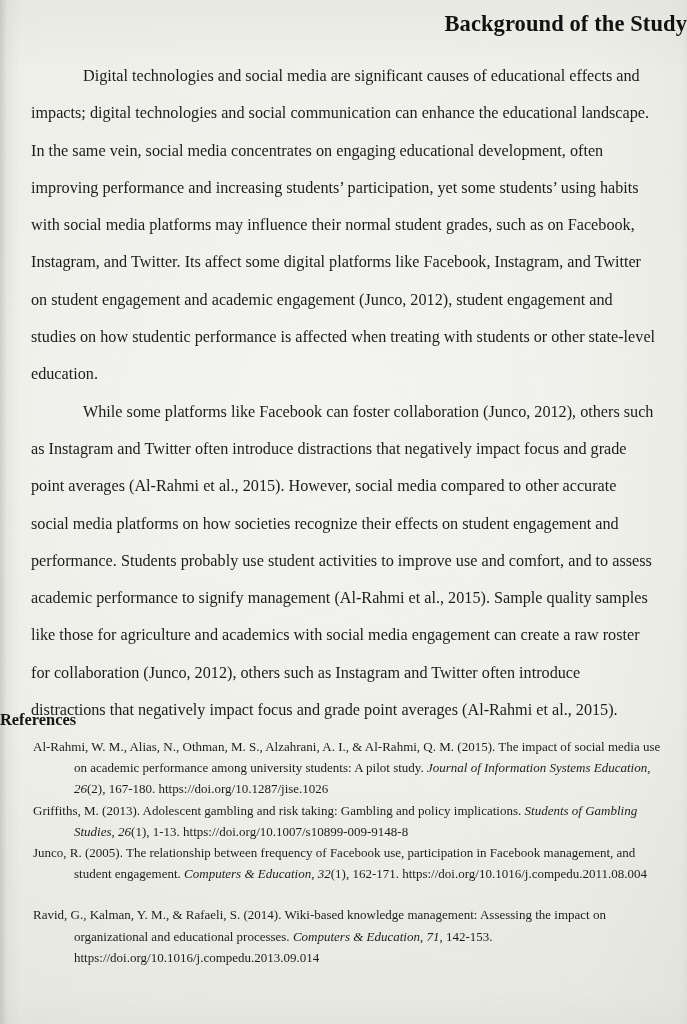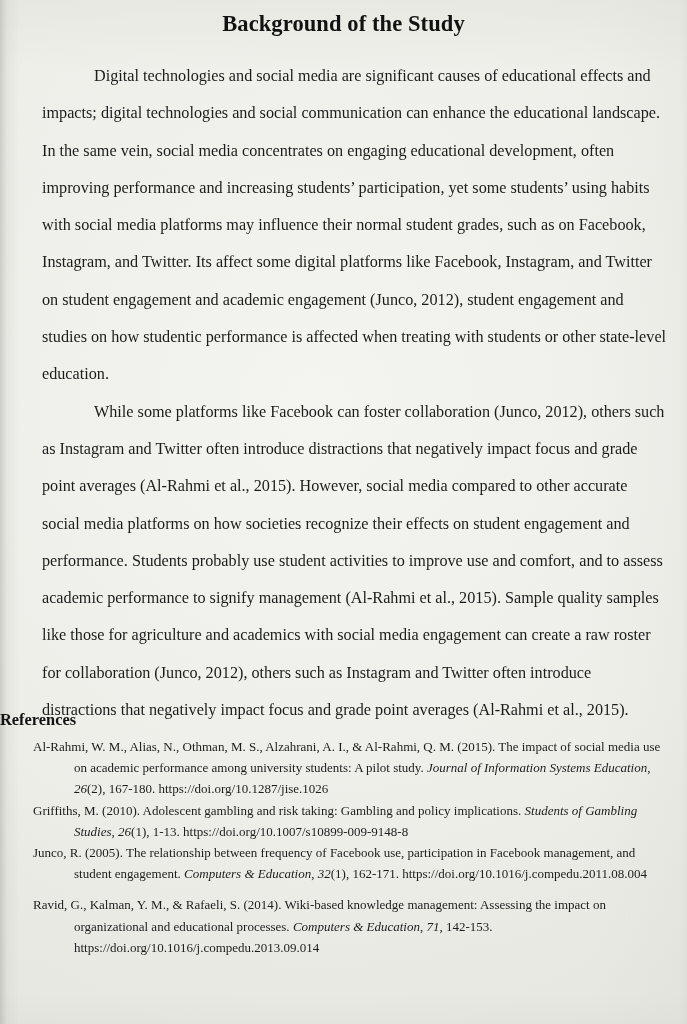--- a/index.html
+++ b/index.html
@@ -58,32 +58,32 @@
     inset: 0;
     z-index: 3;
   }
 
   
   .doc-title {
     position: absolute;
     top: 11px;
     left: 0;
     width: 687px;
-    text-align: center;
+    text-align: right;
     font-weight: bold;
     font-size: 22.5px;
     letter-spacing: 0.1px;
     color: #121212;
   }
 
   
   .body-block {
     position: absolute;
     top: 58px;
-    left: 42px;
+    left: 31px;
     width: 626px;
     font-size: 16.2px;
     line-height: 37.3px;
     text-align: left;
     color: #1c1c1c;
   }
   .body-block p {
     margin: 0;
     text-indent: 52px;
   }
@@ -110,21 +110,21 @@
     font-size: 13px;
     line-height: 21.2px;
     color: #1c1c1c;
   }
   .ref-item {
     padding-left: 41px;
     text-indent: -41px;
     margin: 0 0 0 0;
   }
   .ref-item.spaced {
-    margin-top: 10px;
+    margin-top: 20px;
   }
   .ref-item i {
     font-style: italic;
   }
 </style>
 </head>
 <body>
 
 <div class="page"></div>
 <div class="grain"></div>
@@ -135,18 +135,18 @@
 
   <div class="body-block">
     <p>Digital technologies and social media are significant causes of educational effects and impacts; digital technologies and social communication can enhance the educational landscape. In the same vein, social media concentrates on engaging educational development, often improving performance and increasing students’ participation, yet some students’ using habits with social media platforms may influence their normal student grades, such as on Facebook, Instagram, and Twitter. Its affect some digital platforms like Facebook, Instagram, and Twitter on student engagement and academic engagement (Junco, 2012), student engagement and studies on how studentic performance is affected when treating with students or other state-level education.</p>
     <p>While some platforms like Facebook can foster collaboration (Junco, 2012), others such as Instagram and Twitter often introduce distractions that negatively impact focus and grade point averages (Al-Rahmi et al., 2015). However, social media compared to other accurate social media platforms on how societies recognize their effects on student engagement and performance. Students probably use student activities to improve use and comfort, and to assess academic performance to signify management (Al-Rahmi et al., 2015). Sample quality samples like those for agriculture and academics with social media engagement can create a raw roster for collaboration (Junco, 2012), others such as Instagram and Twitter often introduce distractions that negatively impact focus and grade point averages (Al-Rahmi et al., 2015).</p>
   </div>
 
   <div class="refs-heading">References</div>
 
   <div class="refs-list" id="refs-list">
       <p class="ref-item"><span>Al-Rahmi, W. M., Alias, N., Othman, M. S., Alzahrani, A. I., &amp; Al-Rahmi, Q. M. (2015). </span><span>The impact of social media use on academic performance among university students: A pilot study. </span><i>Journal of Information Systems Education</i><span>, </span><i>26</i><span>(2), 167-180. </span><span>https://doi.org/10.1287/jise.1026</span></p>
-      <p class="ref-item"><span>Griffiths, M. (2010). </span><span>Adolescent gambling and risk taking: Gambling and policy implications. </span><i>Students of Gambling Studies</i><span>, </span><i>26</i><span>(1), 1-13. </span><span>https://doi.org/10.1007/s10899-009-9148-8</span></p>
+      <p class="ref-item"><span>Griffiths, M. (2013). </span><span>Adolescent gambling and risk taking: Gambling and policy implications. </span><i>Students of Gambling Studies</i><span>, </span><i>26</i><span>(1), 1-13. </span><span>https://doi.org/10.1007/s10899-009-9148-8</span></p>
       <p class="ref-item"><span>Junco, R. (2005). </span><span>The relationship between frequency of Facebook use, participation in Facebook management, and student engagement. </span><i>Computers &amp; Education</i><span>, </span><i>32</i><span>(1), 162-171. </span><span>https://doi.org/10.1016/j.compedu.2011.08.004</span></p>
       <p class="ref-item spaced"><span>Ravid, G., Kalman, Y. M., &amp; Rafaeli, S. (2014). </span><span>Wiki-based knowledge management: Assessing the impact on organizational and educational processes. </span><i>Computers &amp; Education</i><span>, </span><i>71</i><span>, 142-153. </span><span>https://doi.org/10.1016/j.compedu.2013.09.014</span></p>
     </div>
 
 </div>
 
 </body></html>

